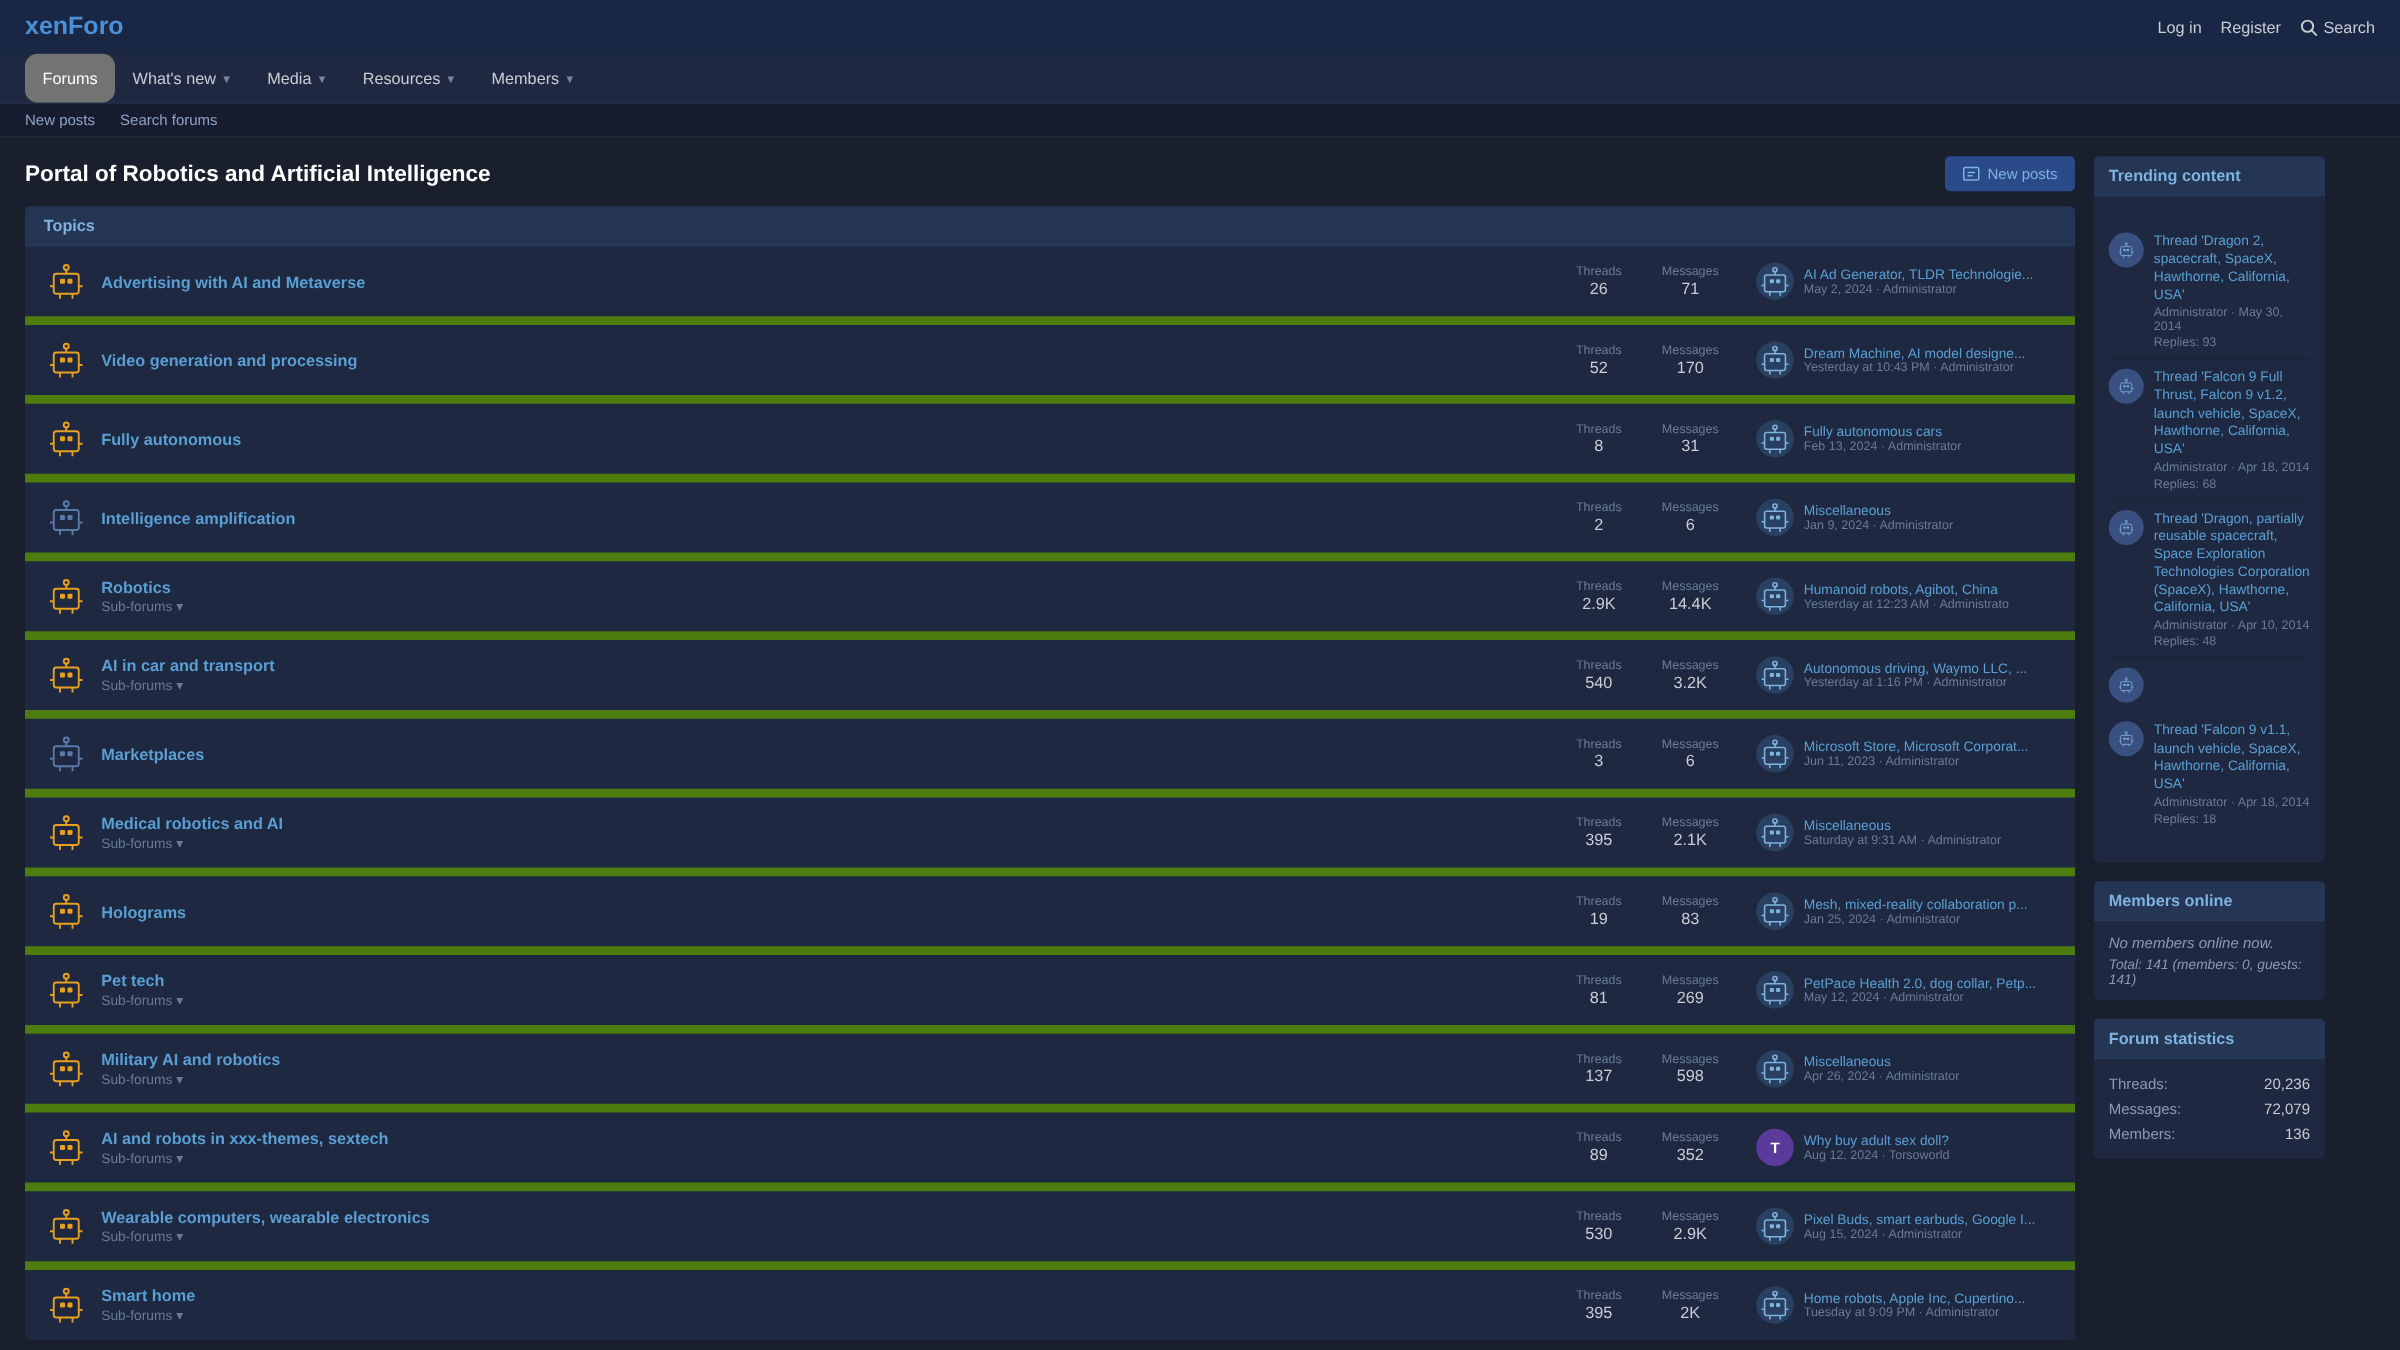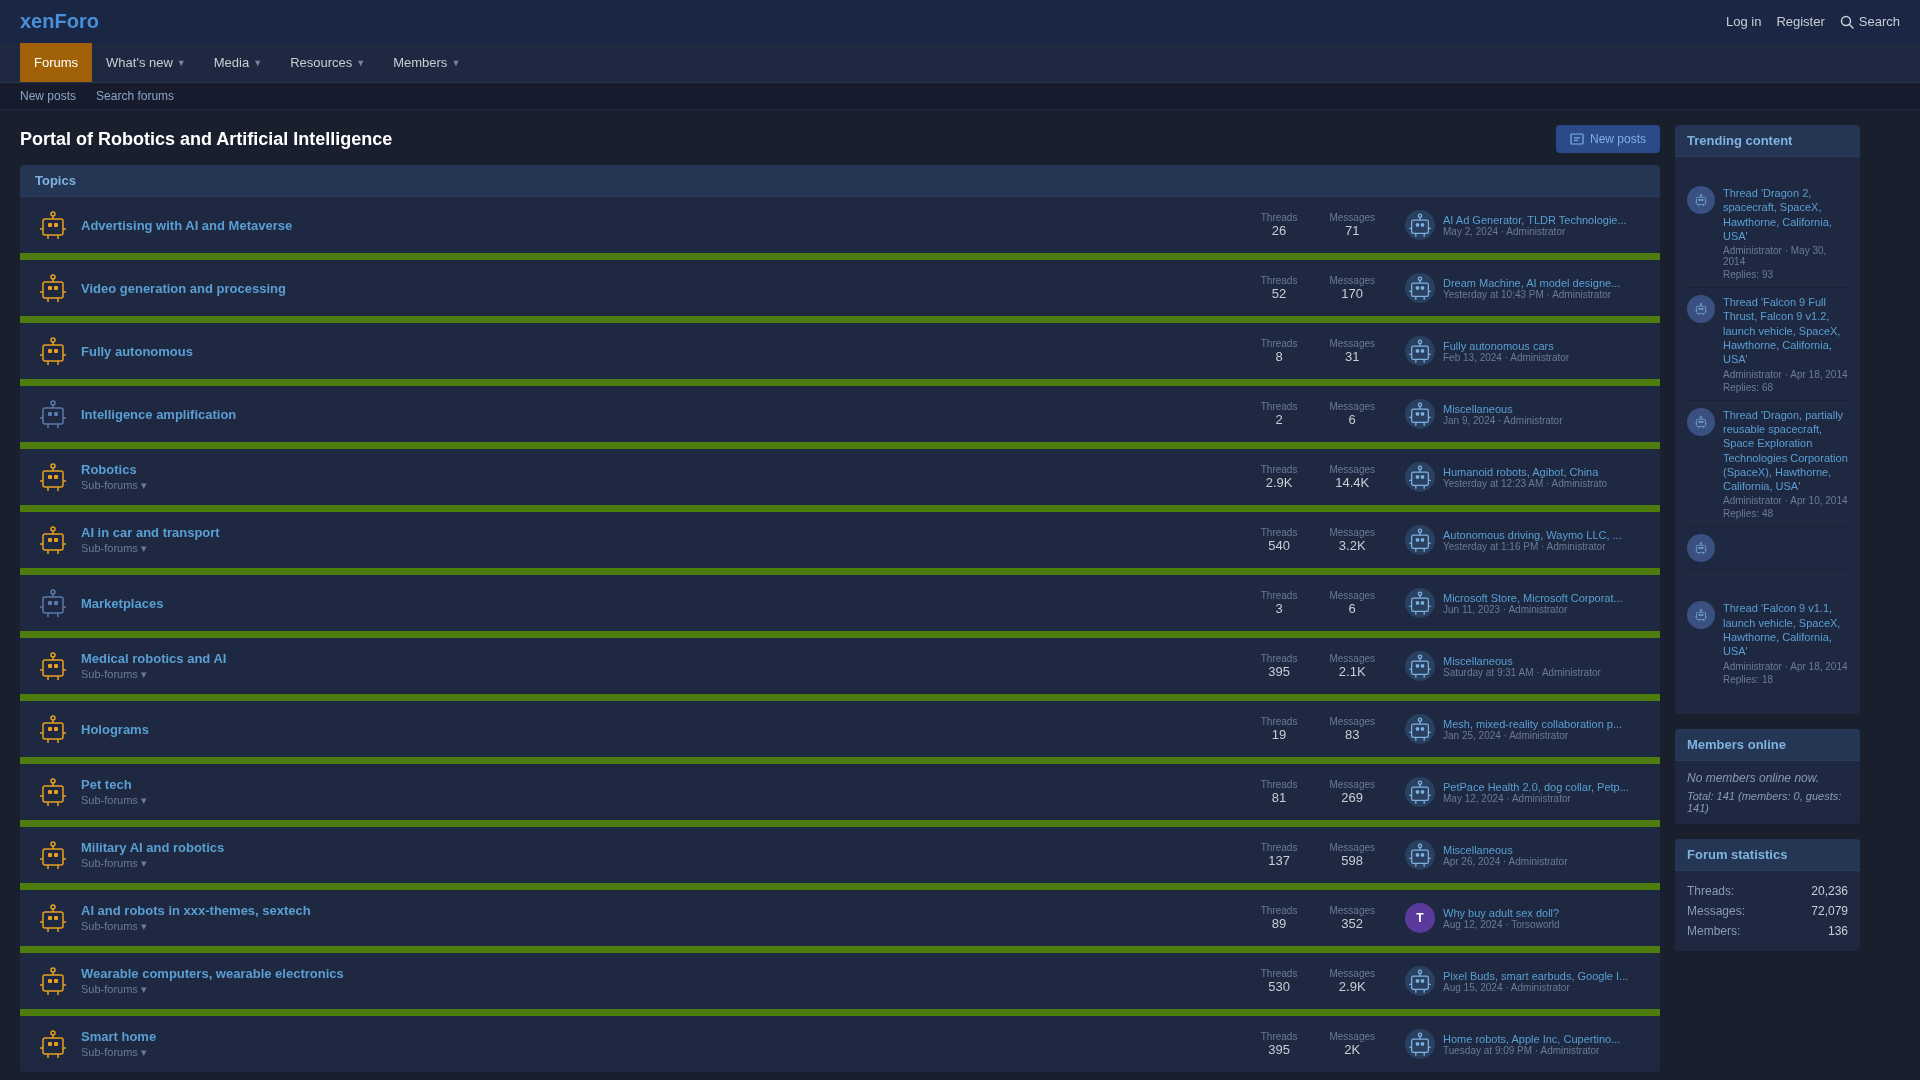--- a/index.html
+++ b/index.html
@@ -11,21 +11,21 @@
     .logo span { color: #4a90d9; font-weight: bold; }
     .logo-xen { color: #7eb3e0; font-weight: normal; }
     .header-right { display: flex; align-items: center; gap: 15px; }
     .header-btn { color: #c9cdd4; text-decoration: none; font-size: 13px; background: none; border: none; cursor: pointer; }
     .search-btn { display: flex; align-items: center; gap: 5px; color: #c9cdd4; cursor: pointer; background: none; border: none; font-size: 13px; }
 
     
     .nav { background: #1e2840; border-bottom: 1px solid #2a3550; }
     .nav-inner { display: flex; align-items: center; padding: 0 20px; }
     .nav-item { color: #c9cdd4; text-decoration: none; padding: 12px 14px; display: inline-flex; align-items: center; gap: 4px; font-size: 13px; cursor: pointer; }
-    .nav-item.active { color: #fff; background: #a16207; }
+    .nav-item.active { color: #fff; background: #737373; border-radius: 10px; }
     .nav-arrow { font-size: 9px; color: #7a8399; }
 
     
     .sub-nav { background: #161c2e; border-bottom: 1px solid #252d42; padding: 6px 20px; display: flex; gap: 20px; }
     .sub-nav a { color: #8fa3c4; font-size: 12px; text-decoration: none; }
 
     
     .main { display: flex; gap: 15px; padding: 15px 20px; max-width: 1880px; }
     .content { flex: 1; min-width: 0; }
     .sidebar { width: 185px; flex-shrink: 0; }
@@ -60,21 +60,21 @@
     .last-info { min-width: 0; }
     .last-thread { color: #5a9fd4; font-size: 11px; white-space: nowrap; overflow: hidden; text-overflow: ellipsis; max-width: 190px; }
     .last-meta { color: #6a7a9a; font-size: 10px; white-space: nowrap; overflow: hidden; text-overflow: ellipsis; max-width: 190px; }
 
     
     .sidebar-box { background: #1e2840; border-radius: 4px; margin-bottom: 15px; overflow: hidden; }
     .sidebar-title { background: #253554; padding: 8px 12px; color: #7eb3e0; font-size: 13px; font-weight: bold; border-bottom: 1px solid #2a3a5a; }
     .sidebar-content { padding: 22px 12px; }
 
     .trending-item { display: flex; align-items: flex-start; gap: 8px; padding: 7px 0; border-bottom: 1px solid #1a2235; }
-    .trending-item:last-child { border-bottom: none; margin-top: 24px; }
+    .trending-item:last-child { border-bottom: none; }
     .t-avatar { width: 28px; height: 28px; border-radius: 50%; background: #3a5080; flex-shrink: 0; display: flex; align-items: center; justify-content: center; }
     .t-avatar svg { width: 16px; height: 16px; }
     .t-info { flex: 1; min-width: 0; }
     .t-title { color: #5a9fd4; font-size: 11px; line-height: 1.3; }
     .t-meta { color: #6a7a9a; font-size: 10px; margin-top: 2px; }
 
     .members-online { padding: 10px 12px; font-style: italic; }
     .members-text { color: #8a9ab4; font-size: 12px; }
     .members-total { color: #8a9ab4; font-size: 11px; margin-top: 5px; }
 

